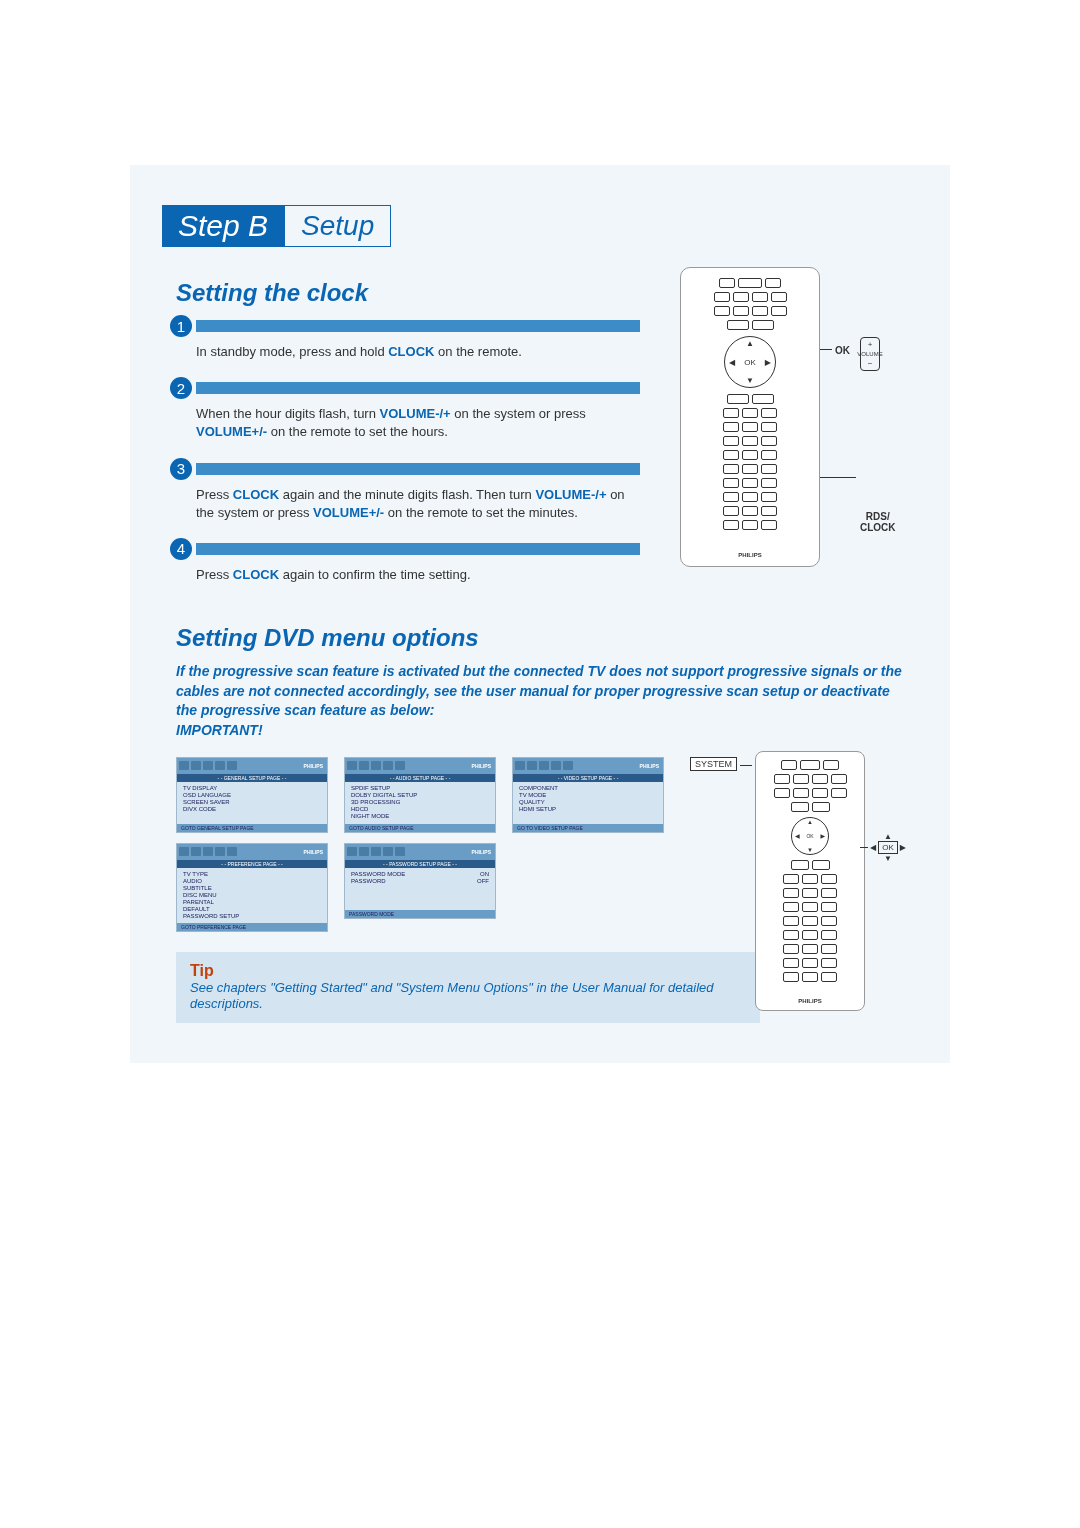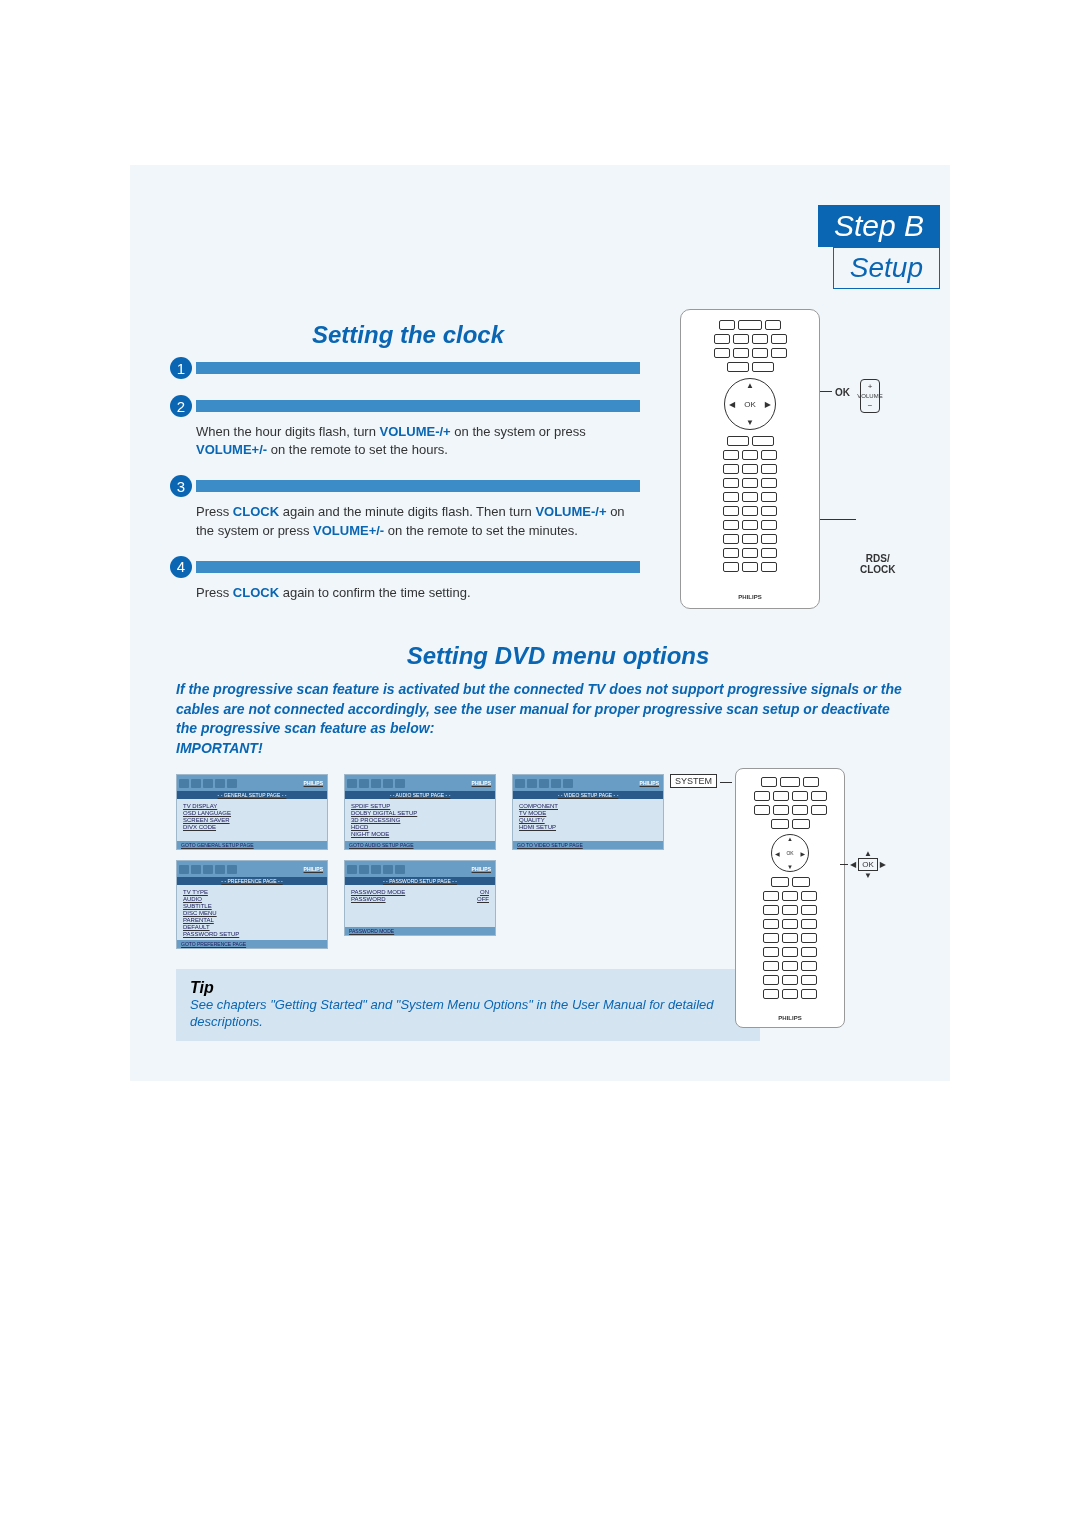--- a/index.html
+++ b/index.html
@@ -16,24 +16,23 @@
     position: absolute;
     left: 130px;
     top: 165px;
     width: 820px;
     background: #f0f6fa;
     padding: 40px 10px 40px 10px;
     box-sizing: border-box;
   }
   .step-header {
     display: flex;
-    align-items: flex-end;
+    align-items: flex-start;
     margin-bottom: 20px;
     margin-left: 22px;
-    flex-direction: column;
   }
   .step-badge {
     background: #0a66b3;
     color: #fff;
     font-size: 30px;
     padding: 4px 16px;
     font-style: italic;
     font-weight: 500;
   }
   .setup-label {
@@ -43,21 +42,20 @@
     font-style: italic;
     padding: 4px 16px;
     font-weight: 500;
   }
   .section-title {
     color: #0a66b3;
     font-size: 24px;
     font-weight: 600;
     font-style: italic;
     margin: 12px 0 8px 36px;
-    text-align: center;
   }
   .content-row {
     display: flex;
     gap: 20px;
   }
   .left-col { flex: 1; }
   .right-col { width: 280px; position: relative; }
   .numbered-step {
     margin: 4px 0 16px 0;
   }
@@ -228,22 +226,21 @@
     align-items: center;
     padding: 6px 0;
     box-sizing: border-box;
   }
   .tip-box {
     background: #d4e4f0;
     margin: 20px 180px 0 36px;
     padding: 10px 14px;
   }
   .tip-title {
-    color: #000000;
-    font-style: italic;
+    color: #c2410c;
     font-weight: 600;
     font-size: 16px;
   }
   .tip-text {
     color: #0a66b3;
     font-style: italic;
     font-size: 13px;
     line-height: 1.3;
   }
   .callout-box-sys {
@@ -285,20 +282,23 @@
 
   <div class="content-row">
     <div class="left-col">
       <div class="section-title">Setting the clock</div>
 
       <div class="numbered-step">
         <div class="num-circle-bar">
             <div class="num-circle">1</div>
             <div class="blue-bar"></div>
           </div>
+        <div class="step-text">
+          <span>In standby mode, press and hold </span><span class="hl">CLOCK</span><span> on the remote.</span>
+        </div>
       </div>
 
       <div class="numbered-step">
         <div class="num-circle-bar">
             <div class="num-circle">2</div>
             <div class="blue-bar"></div>
           </div>
         <div class="step-text">
           <span>When the hour digits flash, turn </span><span class="hl">VOLUME-/+</span><span> on the system or press </span><span class="hl">VOLUME+/-</span><span> on the remote to set the hours.</span>
         </div>
@@ -427,21 +427,21 @@
   </div>
 
   <div style="margin-top:24px;">
     <div class="section-title">Setting DVD menu options</div>
 
     <div class="important-block">
       <div>If the progressive scan feature is activated but the connected TV does not support progressive signals or the cables are not connected accordingly, see the user manual for proper progressive scan setup or deactivate the progressive scan feature as below:</div>
       <div>IMPORTANT!</div>
     </div>
 
-    <div style="display:flex; gap:16px;text-decoration:underline;">
+    <div style="display:flex; gap:36px;">
       <div class="menu-panels">
         <div class="menu-col">
 
           <div class="menu-panel">
             <div class="menu-tabs">
                 <div class="menu-tab-icon"></div>
                 <div class="menu-tab-icon"></div>
                 <div class="menu-tab-icon"></div>
                 <div class="menu-tab-icon"></div>
                 <div class="menu-tab-icon"></div>

